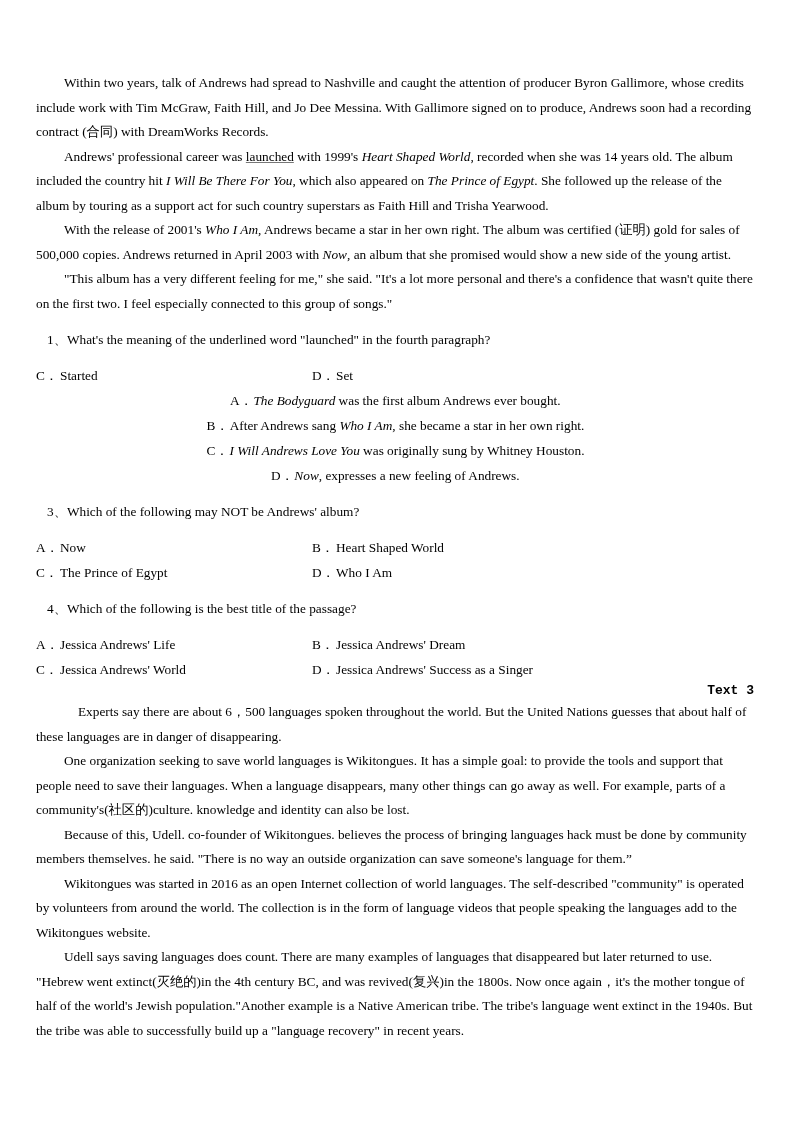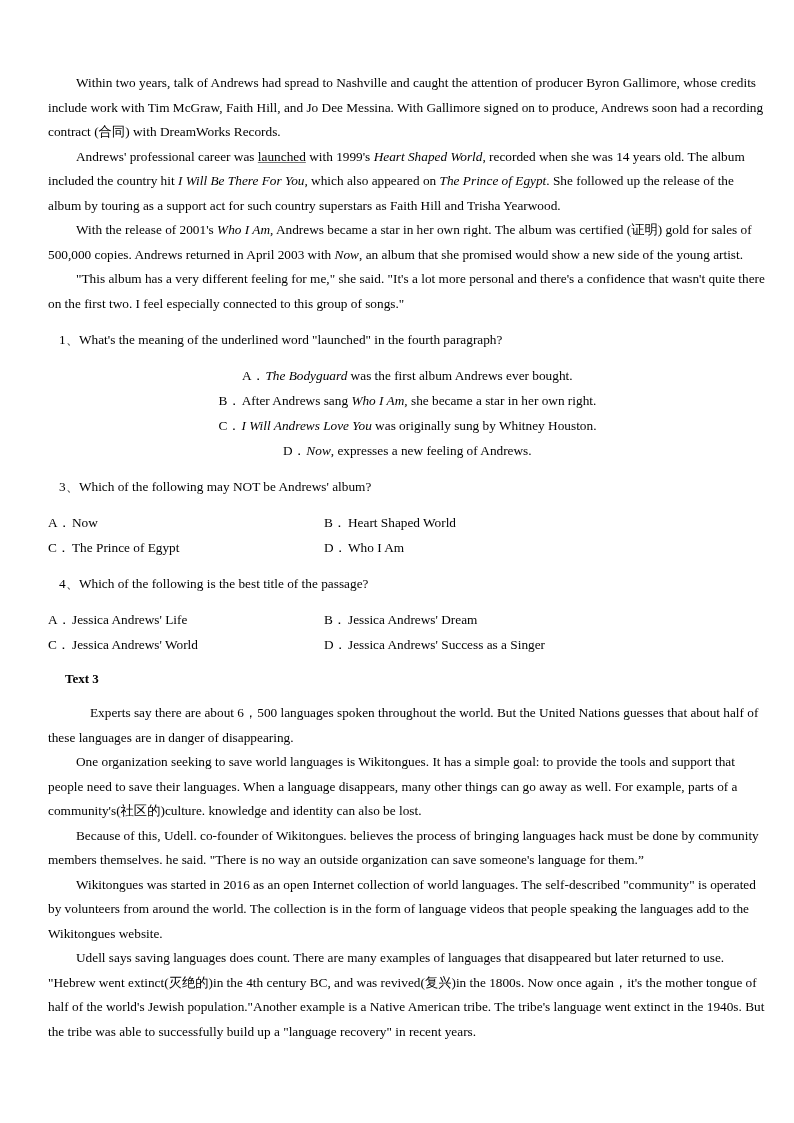--- a/index.html
+++ b/index.html
@@ -1,46 +1,50 @@
 <!DOCTYPE html>
 <html><head>
 <meta charset="utf-8">
 <style>
   html, body { margin: 0; padding: 0; background: #ffffff; }
   body { width: 794px; height: 1123px; position: relative; overflow: hidden;
          font-family: "Liberation Serif", serif; color: #000; font-size: 13.3px; }
-  .page { position: absolute; left: 48px; top: 71px; width: 718px; }
+  .page { position: absolute; left: 36px; top: 71px; width: 718px; }
   .p { line-height: 24.5px; margin: 0; text-align: left; }
   .indent { text-indent: 28px; }
   .indent2 { text-indent: 42px; }
   .q { line-height: 25px; margin: 11px; }
   .opts { display: flex; line-height: 25px; }
   .opt { width: 276px; }
   .opt-full { width: 718px; line-height: 25px; text-align: center; }
   .lbl { display: inline-block; width: 24px; }
   i { font-style: italic; }
   .ul { text-decoration: underline; text-decoration-color: #777; }
-  .heading { text-align: left; font-family: Liberation Serif, serif; font-size: 13px;
-             line-height: 18px; margin: 13px; padding-left: 4px; }
+  .heading { text-align: right; font-family: Liberation Mono, monospace; font-size: 13px;
+             line-height: 18px; margin: 0; padding-left: 4px; }
 </style>
 </head>
 <body>
 
 <div class="page">
 
   <p class="p indent">Within two years, talk of Andrews had spread to Nashville and caught the attention of producer Byron Gallimore, whose credits include work with Tim McGraw, Faith Hill, and Jo Dee Messina. With Gallimore signed on to produce, Andrews soon had a recording contract (合同) with DreamWorks Records.</p>
 
   <p class="p indent"><span>Andrews' professional career was </span><span class="ul">launched</span><span> with 1999's </span><i>Heart Shaped World</i><span>, recorded when she was 14 years old. The album included the country hit </span><i>I Will Be There For You</i><span>, which also appeared on </span><i>The Prince of Egypt</i><span>. She followed up the release of the album by touring as a support act for such country superstars as Faith Hill and Trisha Yearwood.</span></p>
 
   <p class="p indent"><span>With the release of 2001's </span><i>Who I Am</i><span>, Andrews became a star in her own right. The album was certified (证明) gold for sales of 500,000 copies. Andrews returned in April 2003 with </span><i>Now</i><span>, an album that she promised would show a new side of the young artist.</span></p>
 
   <p class="p indent">"This album has a very different feeling for me," she said. "It's a lot more personal and there's a confidence that wasn't quite there on the first two. I feel especially connected to this group of songs."</p>
 
   <div>
     <p class="q">1、What's the meaning of the underlined word "launched" in the fourth paragraph?</p>
+    <div class="opts">
+      <div class="opt"><span class="lbl">C．</span><span>Started</span></div>
+      <div class="opt"><span class="lbl">D．</span><span>Set</span></div>
+    </div>
   </div>
 
   <div>
     <div class="opt-full"><span class="lbl">A．</span><i>The Bodyguard</i><span> was the first album Andrews ever bought.</span></div>
     <div class="opt-full"><span class="lbl">B．</span><span>After Andrews sang </span><i>Who I Am</i><span>, she became a star in her own right.</span></div>
     <div class="opt-full"><span class="lbl">C．</span><i>I Will Andrews Love You</i><span> was originally sung by Whitney Houston.</span></div>
     <div class="opt-full"><span class="lbl">D．</span><i>Now</i><span>, expresses a new feeling of Andrews.</span></div>
   </div>
 
   <div>

